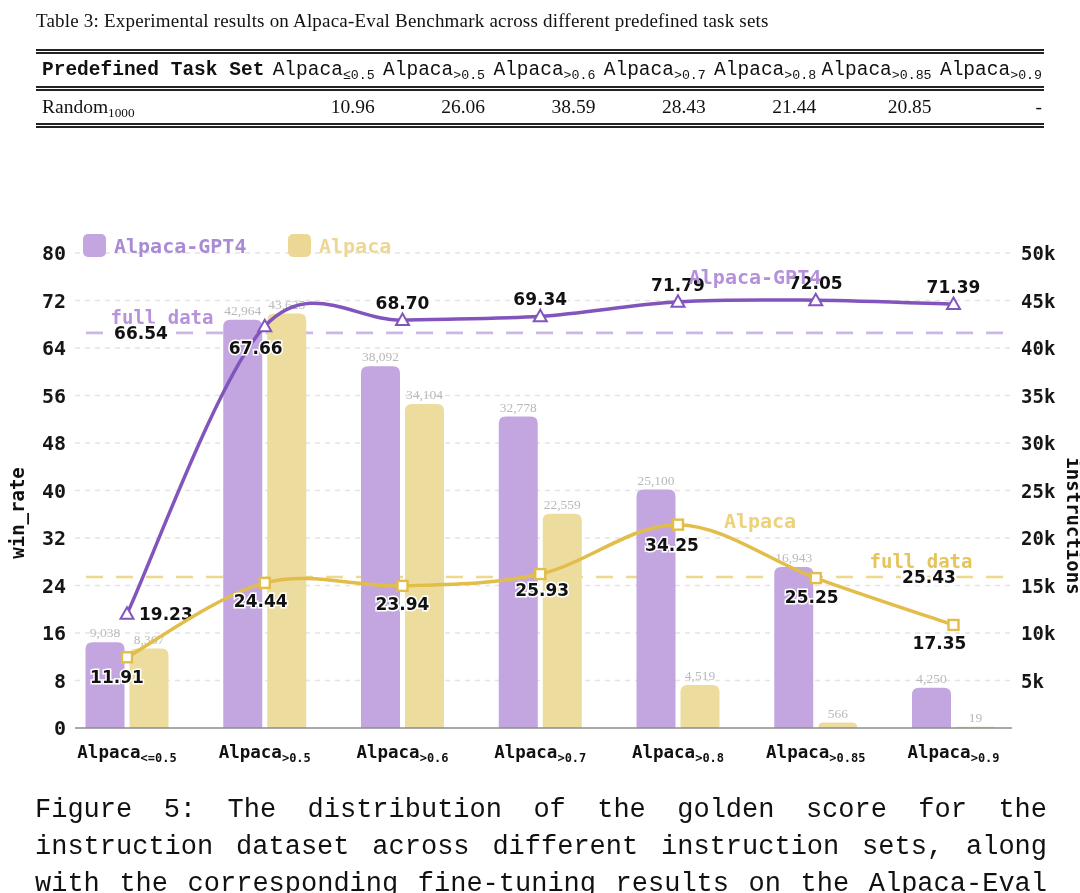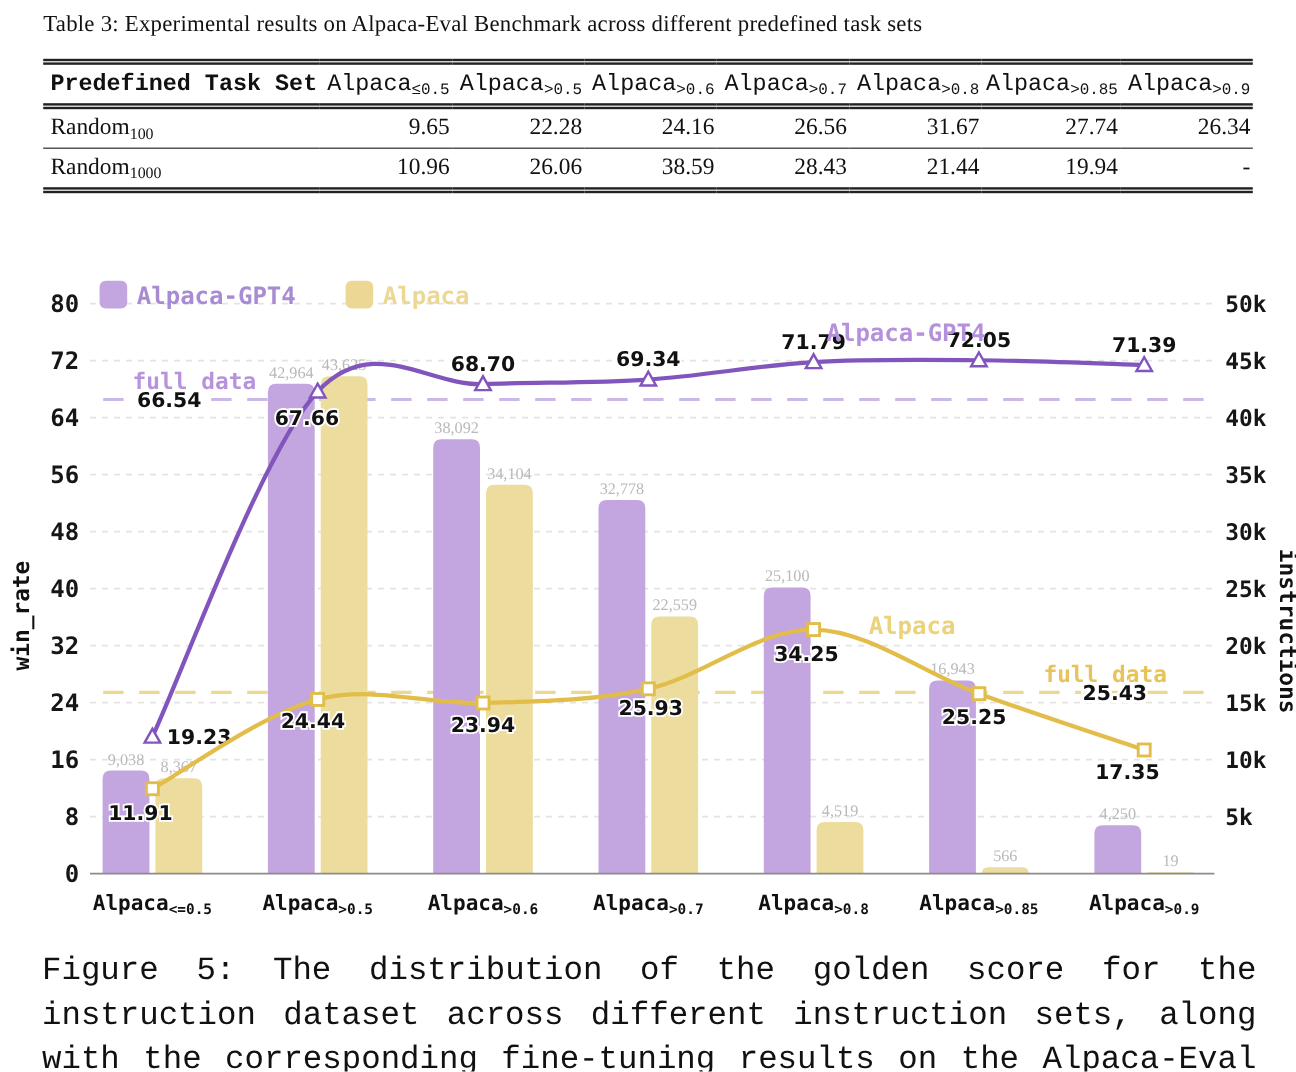--- a/index.html
+++ b/index.html
@@ -35,37 +35,27 @@
           <th class="num">Alpaca<sub class="s">&gt;0.5</sub></th>
           <th class="num">Alpaca<sub class="s">&gt;0.6</sub></th>
           <th class="num">Alpaca<sub class="s">&gt;0.7</sub></th>
           <th class="num">Alpaca<sub class="s">&gt;0.8</sub></th>
           <th class="num">Alpaca<sub class="s">&gt;0.85</sub></th>
           <th class="num">Alpaca<sub class="s">&gt;0.9</sub></th>
         </tr>
       </thead>
     <tbody>
         <tr>
-          <td class="first">Random<sub class="s">100</sub></td>
-          <td class="num">9.65</td>
-          <td class="num">22.28</td>
-          <td class="num">24.16</td>
-          <td class="num">26.56</td>
-          <td class="num">31.67</td>
-          <td class="num">27.74</td>
-          <td class="num">26.34</td>
-        </tr>
-        <tr>
           <td class="first">Random<sub class="s">1000</sub></td>
           <td class="num">10.96</td>
           <td class="num">26.06</td>
           <td class="num">38.59</td>
           <td class="num">28.43</td>
           <td class="num">21.44</td>
-          <td class="num">19.94</td>
+          <td class="num">20.85</td>
           <td class="num">-</td>
         </tr>
       </tbody>
   </table>
 </div>
 
 <div class="chart-box">
   <svg id="chart-svg" width="1080" height="560" viewBox="0 0 1080 560">
       <line x1="75" y1="454.5" x2="1012" y2="454.5" stroke="#e4e4e4" stroke-width="1.3" stroke-dasharray="5 5"></line>
       <line x1="75" y1="407" x2="1012" y2="407" stroke="#e4e4e4" stroke-width="1.3" stroke-dasharray="5 5"></line>

